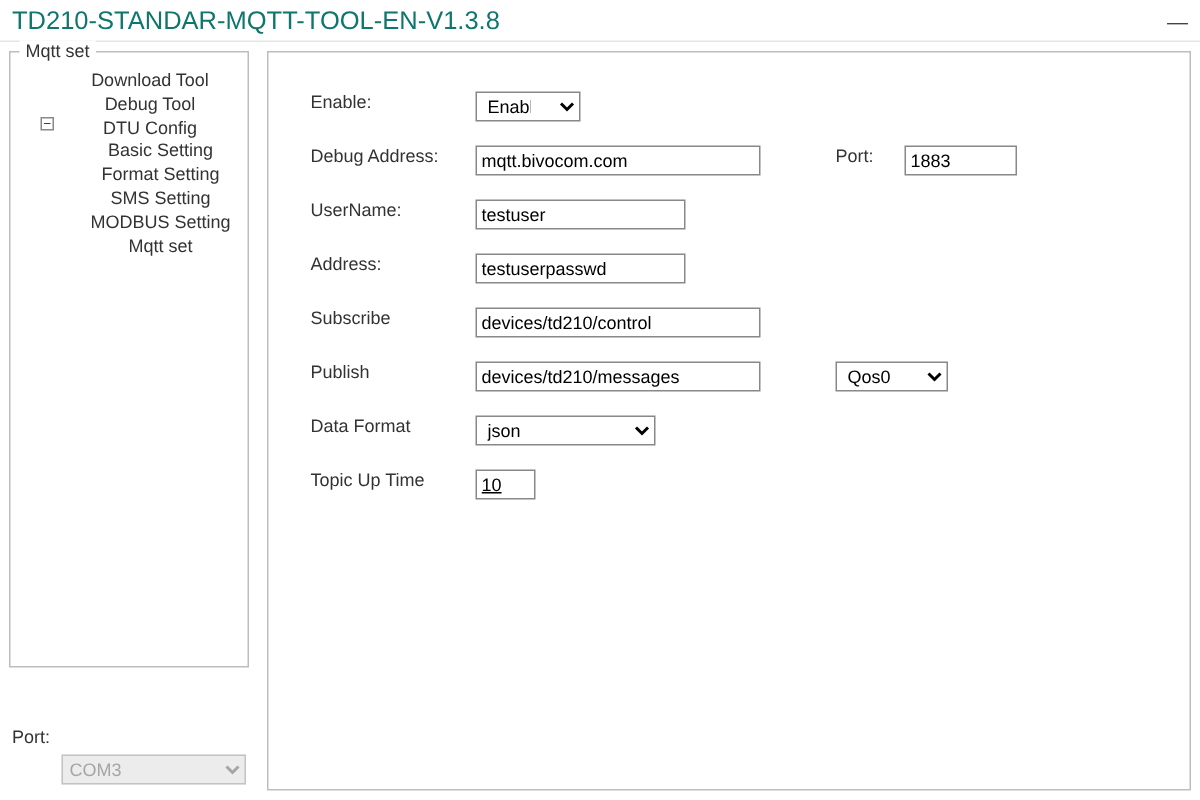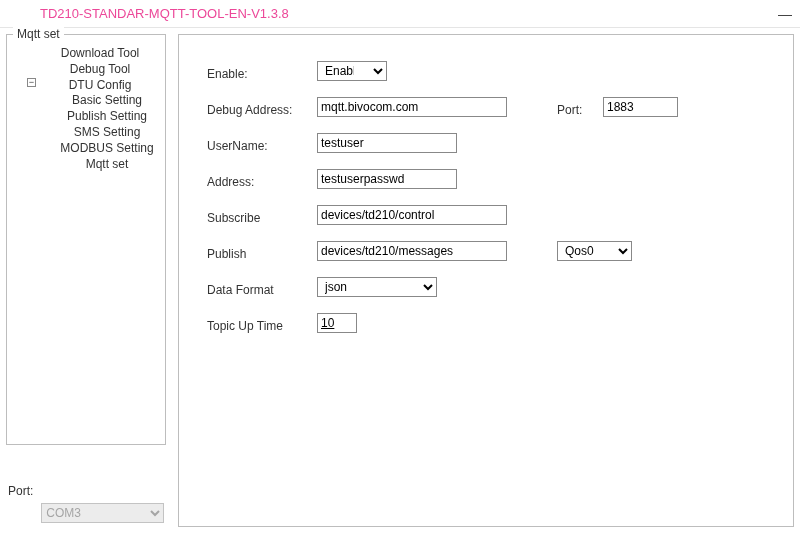--- a/index.html
+++ b/index.html
@@ -14,21 +14,21 @@
     }
     .titlebar {
       height: 28px;
       display: flex;
       align-items: center;
       padding: 0 8px;
       background: #fff;
       border-bottom: 1px solid #e5e5e5;
       justify-content: space-between;
     }
-    .titlebar-title { font-size: 13px; color: #ec4899; margin-left: 32px; }
+    .titlebar-title { font-size: 17px; color: #0f766e; }
     .titlebar-buttons { display: flex; gap: 12px; font-size: 14px; color: #444; }
     .main {
       display: flex;
       height: calc(100% - 28px);
       padding: 6px;
       gap: 12px;
     }
     .left-panel {
       width: 160px;
       display: flex;
@@ -88,21 +88,21 @@
     .right-panel {
       flex: 1;
       border: 1px solid #bdbdbd;
       padding: 26px 18px 12px 28px;
       display: flex;
       flex-direction: column;
       gap: 16px;
     }
     .form-row {
       display: flex;
-      align-items: flex-end;
+      align-items: flex-start;
       gap: 10px;
     }
     .form-row .lab {
       width: 100px;
       font-size: 12px;
       color: #333;
     }
     .form-row input[type=text], .form-row select {
       font-size: 12px;
       height: 20px;
@@ -136,21 +136,21 @@
       <span class="groupbox-label">Mqtt set</span>
       <div class="tree">
         <ul>
           <li class="toplevel">Download Tool</li>
           <li class="toplevel">Debug Tool</li>
           <li class="node toplevel">
             <span class="expand">−</span>
             <span>DTU Config</span>
             <ul>
               <li>Basic Setting</li>
-              <li>Publish Setting</li>
+              <li>Format Setting</li>
               <li>SMS Setting</li>
               <li>MODBUS Setting</li>
               <li>Mqtt set</li>
             </ul>
           </li>
         </ul>
       </div>
     </div>
     <div class="port-row">
       <label>Port:</label>

